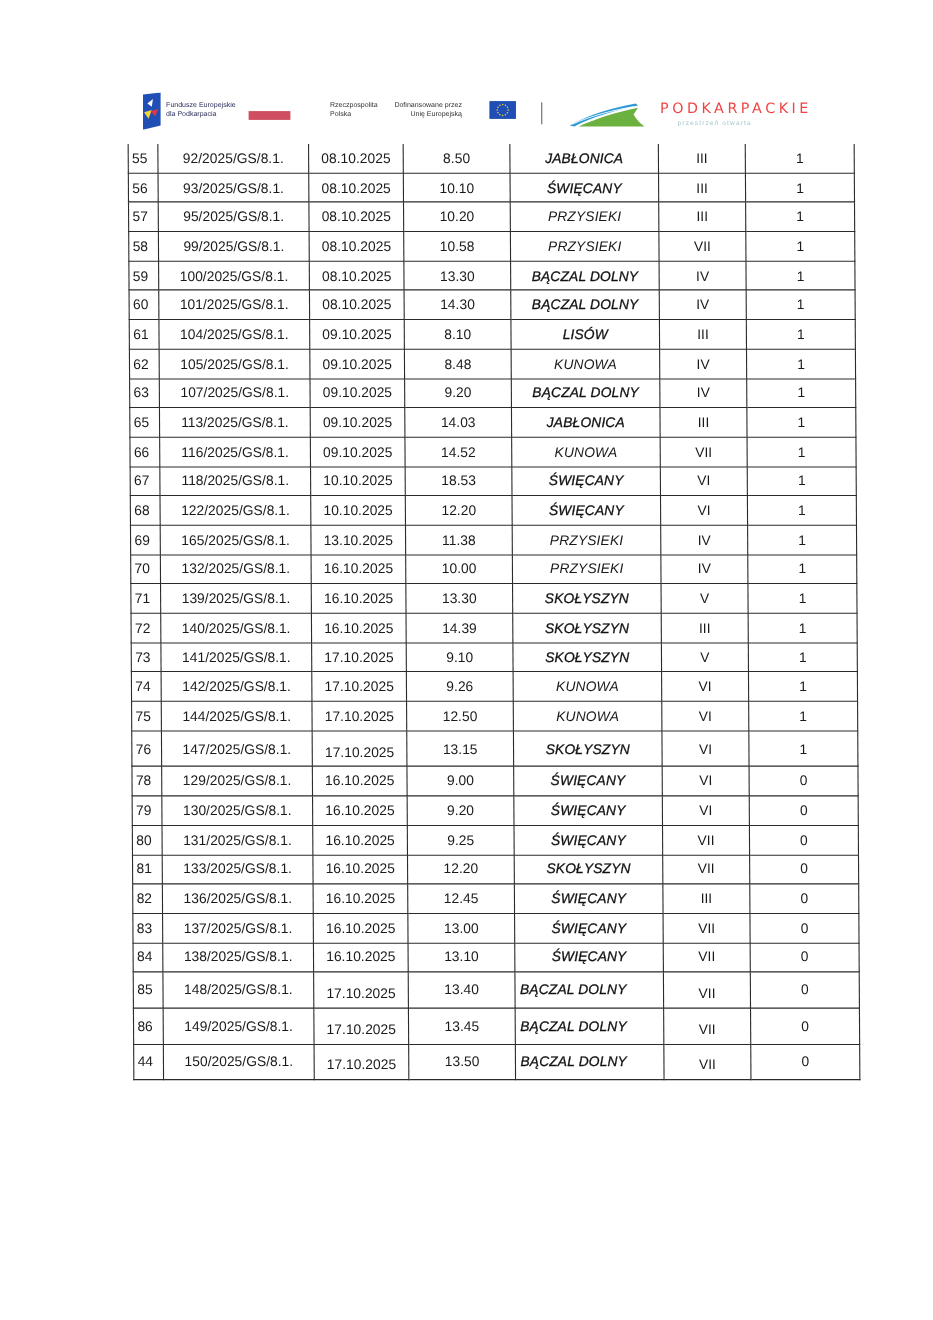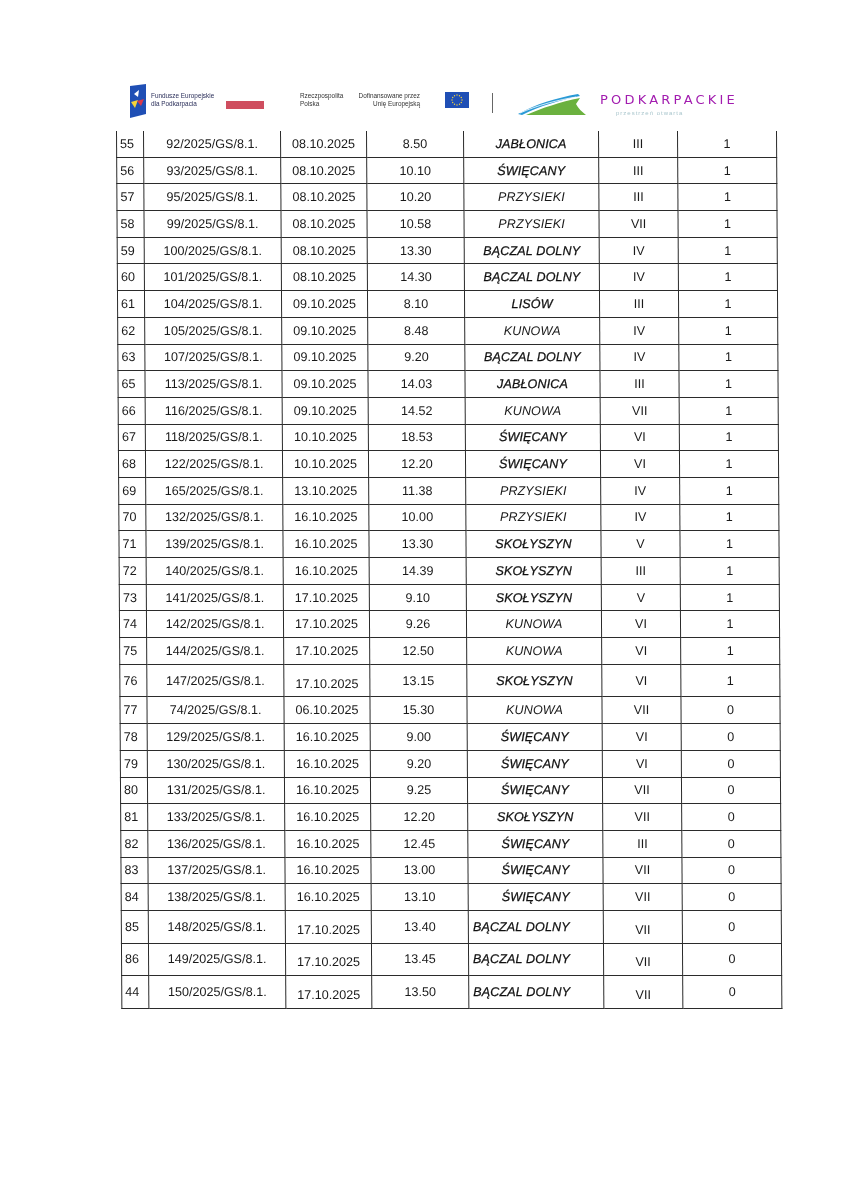--- a/index.html
+++ b/index.html
@@ -10,21 +10,21 @@
   .logo-bar { position: absolute; top: 84px; left: 128px; width: 620px; height: 38px; }
   .fe-logo { position: absolute; left: 0; top: 0; width: 20px; height: 34px; }
   .fe-text { position: absolute; left: 23px; top: 8px; font-size: 6.4px; line-height: 8px; color: #2b2f5a; }
   .rp-flag { position: absolute; left: 98px; top: 17px; width: 38px; height: 8px; background: #cf4e5f; }
   .rp-text { position: absolute; left: 172px; top: 8px; font-size: 6.4px; line-height: 8px; color: #333; }
   .eu-text { position: absolute; left: 224px; top: 8px; font-size: 6.4px; line-height: 8px; color: #333; text-align: right; width: 68px; }
   .eu-flag { position: absolute; left: 317px; top: 8px; width: 24px; height: 16px; background: #1f4fb5; }
   .eu-flag svg { width: 24px; height: 16px; display: block; }
   .sep-line { position: absolute; left: 364px; top: 9px; width: 1px; height: 20px; background: #666; }
   .pk-logo { position: absolute; left: 388px; top: 6px; width: 70px; height: 26px; }
-  .pk-title { position: absolute; left: 472px; top: 8px; font-size: 13px; letter-spacing: 3.2px; color: #a21caf; font-family: "DejaVu Sans", sans-serif; font-weight: normal; }
+  .pk-title { position: absolute; left: 472px; top: 8px; font-size: 13px; letter-spacing: 3.2px; color: #ef4444; font-family: "DejaVu Sans", sans-serif; font-weight: normal; }
   .pk-sub { position: absolute; left: 488px; top: 26px; font-size: 6px; letter-spacing: 1px; color: #a8c5cc; }
 
   
   .tbl { position: absolute; left: 116px; top: 131px; width: 660px; border-collapse: collapse;
          table-layout: fixed; transform: skewX(0.35deg); transform-origin: top left; }
   .tbl td { border: 1px solid #2b2b2b; height: 25.7px; padding: 0; font-size: 12.6px;
             text-align: center; vertical-align: middle; white-space: nowrap; overflow: hidden; }
   .tbl tr:first-child td { border-top: none; }
   .c-lp { width: 26px; text-align: left !important; padding-left: 3px !important; }
   .c-no { width: 136px; }
@@ -288,29 +288,20 @@
       <tr>
         <td class="c-lp">76</td>
         <td class="c-no">147/2025/GS/8.1.</td>
         <td class="c-date shift-down">17.10.2025</td>
         <td class="c-time">13.15</td>
         <td class="c-place place bold">SKOŁYSZYN</td>
         <td class="c-class">VI</td>
         <td class="c-val">1</td>
       </tr>
       <tr>
-        <td class="c-lp">77</td>
-        <td class="c-no">74/2025/GS/8.1.</td>
-        <td class="c-date">06.10.2025</td>
-        <td class="c-time">15.30</td>
-        <td class="c-place place">KUNOWA</td>
-        <td class="c-class">VII</td>
-        <td class="c-val">0</td>
-      </tr>
-      <tr>
         <td class="c-lp">78</td>
         <td class="c-no">129/2025/GS/8.1.</td>
         <td class="c-date">16.10.2025</td>
         <td class="c-time">9.00</td>
         <td class="c-place place bold">ŚWIĘCANY</td>
         <td class="c-class">VI</td>
         <td class="c-val">0</td>
       </tr>
       <tr>
         <td class="c-lp">79</td>

